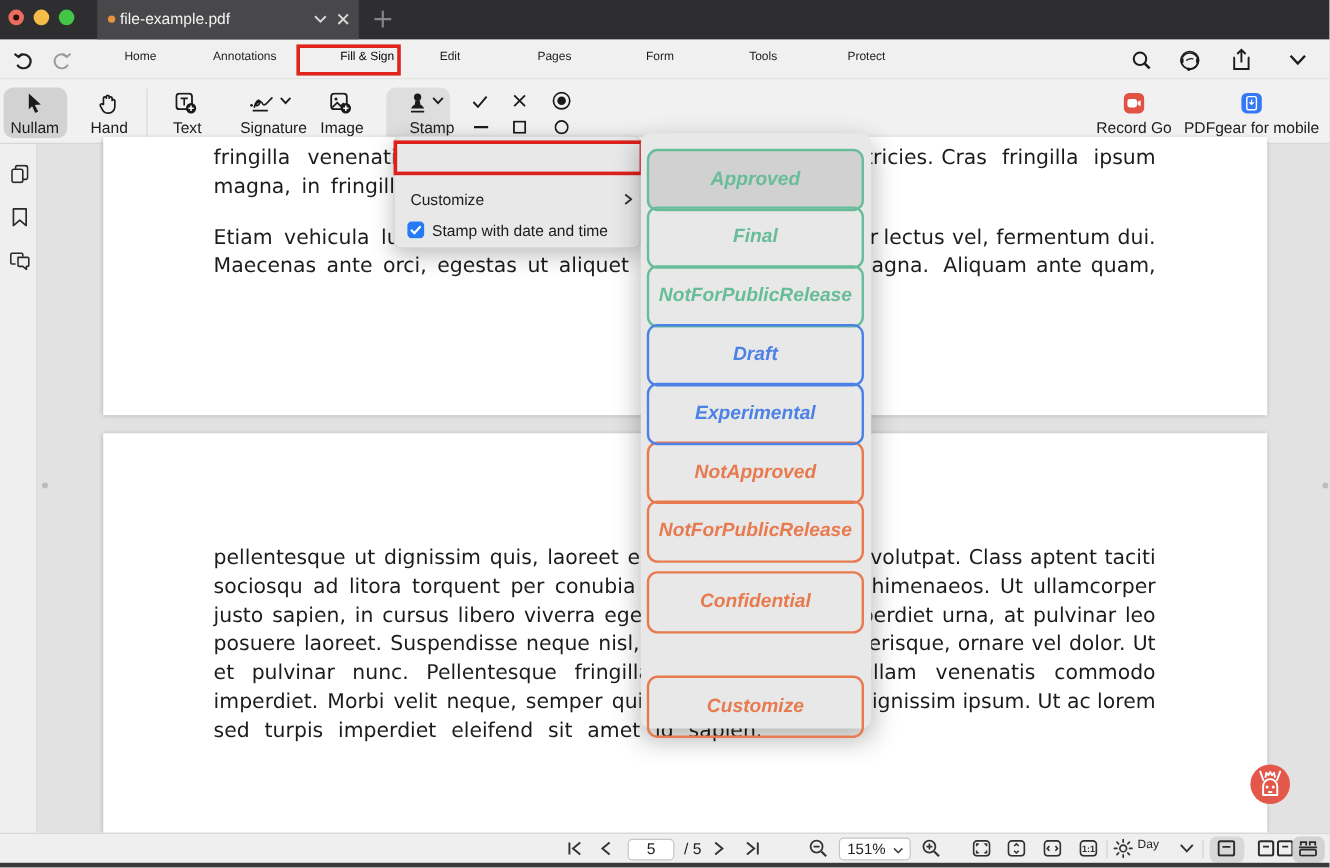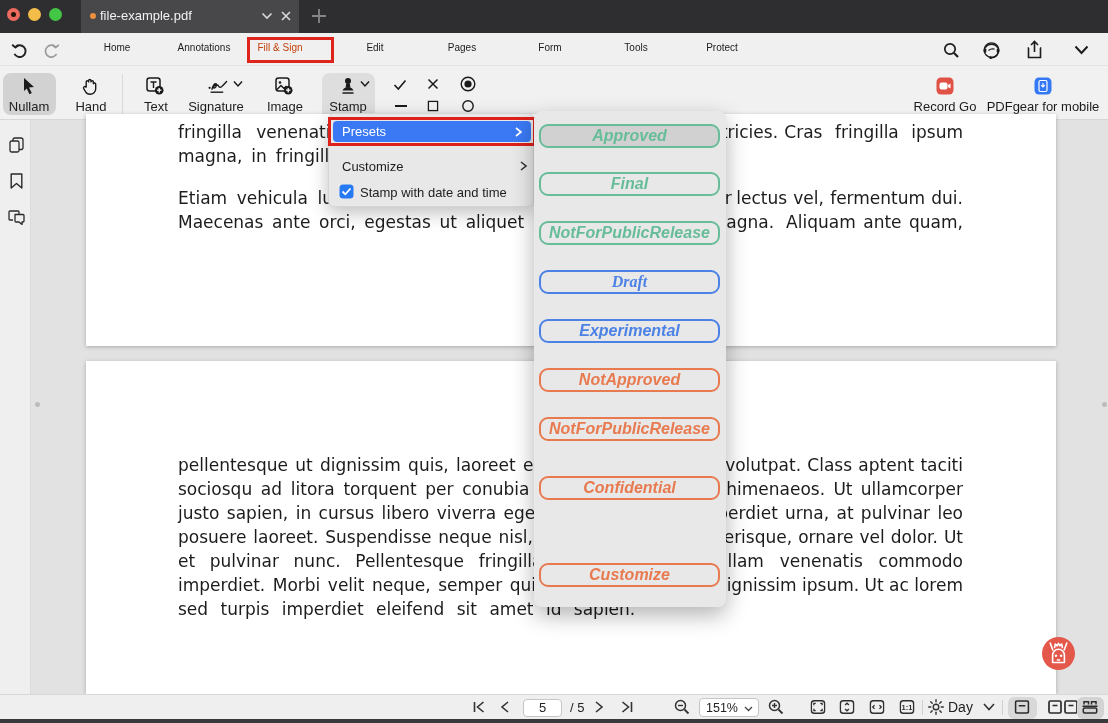--- a/index.html
+++ b/index.html
@@ -39,21 +39,21 @@
 
 
 #popup { position:absolute; left:328px; top:113px; width:206px; height:94px; background:#e9e8e8; border:1px solid #d6d5d5; border-radius:6px; box-shadow:0 6px 18px rgba(0,0,0,0.25); }
 #presetrow { position:absolute; left:4px; top:7px; width:198px; height:21px; background:#3b79f4; border-radius:4px; color:#fff; font-size:13px; }
 #redbox2 { position:absolute; left:-1px; top:3px; width:208px; height:29px; border:3px solid #dd201b; }
 #custrow { position:absolute; left:13px; top:45px; font-size:13px; color:#1c1c1e; }
 #checkrow { position:absolute; left:10px; top:70px; height:15px; }
 
 
 #stamps { position:absolute; left:534px; top:111px; width:192px; height:496px; background:#e9e8e8; border-radius:8px; box-shadow:0 8px 22px rgba(0,0,0,0.3); }
-.stamp { position:absolute; left:5px; width:181px; height:24px; border-radius:9px; border:2px solid; font-size:16px; font-weight:bold; font-style:italic; display:flex; align-items:center; justify-content:center; }
+.stamp { position:absolute; left:5px; width:181px; height:52px; border-radius:9px; border:2px solid; font-size:16px; font-weight:bold; font-style:italic; display:flex; align-items:center; justify-content:center; }
 .green { border-color:#67bd99; color:#67bd99; }
 .blue { border-color:#4c82e6; color:#4c82e6; }
 .orange { border-color:#e87a50; color:#e87a50; }
 
 
 #fab { position:absolute; left:1042px; top:637px; width:33px; height:33px; border-radius:50%; background:#e3584b; }
 .dot { position:absolute; width:5px; height:5px; border-radius:50%; background:#bdbcbc; }
 </style>
 </head>
 <body>
@@ -82,21 +82,21 @@
   <svg class="abs" style="left:11px;top:8px" width="18" height="17" viewBox="0 0 18 17">
       <path d="M4.2 6.2 A 5.9 5.9 0 1 1 3.4 12.9" stroke="#222" stroke-width="1.9" fill="none"></path>
       <path d="M1.2 3.8 L4.4 6.5 L7.6 3.9" stroke="#222" stroke-width="1.9" fill="none" stroke-linejoin="round"></path>
     </svg>
   <svg class="abs" style="left:42px;top:8px" width="18" height="17" viewBox="0 0 18 17">
       <path d="M13.8 6.2 A 5.9 5.9 0 1 0 14.6 12.9" stroke="#9b9b9b" stroke-width="1.7" fill="none"></path>
       <path d="M16.8 3.8 L13.6 6.5 L10.4 3.9" stroke="#9b9b9b" stroke-width="1.7" fill="none" stroke-linejoin="round"></path>
     </svg>
   <div class="mitem" style="left:117px">Home</div>
   <div class="mitem" style="left:204px">Annotations</div>
-  <div class="mitem" style="left:280px; color:#c2410c">Fill &amp; Sign</div>
+  <div class="mitem" style="left:306px; color:#000000">Fill &amp; Sign</div>
   <div class="abs" style="left:247px;top:4px;width:87px;height:26px;border:3px solid #de241b"></div>
   <div class="mitem" style="left:375px">Edit</div>
   <div class="mitem" style="left:462px">Pages</div>
   <div class="mitem" style="left:550px">Form</div>
   <div class="mitem" style="left:636px">Tools</div>
   <div class="mitem" style="left:722px">Protect</div>
 
   <svg class="abs" style="left:943px;top:9px" width="17" height="17" viewBox="0 0 17 17">
       <circle cx="7" cy="7" r="5.2" stroke="#1c1c1e" stroke-width="1.7" fill="none"></circle>
       <path d="M11 11 L15 15" stroke="#1c1c1e" stroke-width="2.2"></path>
@@ -143,41 +143,41 @@
       <circle cx="13.2" cy="13.2" r="4.3" fill="#1a1a1a"></circle>
       <path d="M13.2 11 v4.4 M11 13.2 h4.4" stroke="#fff" stroke-width="1.3"></path>
     </svg>
   <div class="tlabel" style="left:156px">Text</div>
 
   <svg class="ticon" style="left:219px;top:20px" width="22" height="18" viewBox="0 0 22 18">
       <circle cx="1.6" cy="10.8" r="1.1" fill="#1a1a1a"></circle>
       <path d="M4 12.2 c1-4.6 3.2-6.4 4.4-5.2 c1.1 1.1-1.3 4.8-2.7 3.9 c-1.2-0.9 1.6-3.7 3.6-3.1 c1.7 0.5 1.2 2.6 2.8 2.6 c1.2 0 2-1 2.8-2 L18.6 4.6" stroke="#1a1a1a" stroke-width="1.4" fill="none" stroke-linecap="round"></path>
       <path d="M2.6 15.2 h12.6" stroke="#1a1a1a" stroke-width="1.4"></path>
     </svg>
-  <div class="tlabel" style="left:216px">Signature</div>
+  <div class="tlabel" style="left:228px">Signature</div>
   <svg class="ticon" style="left:238px;top:18px" width="10" height="7" viewBox="0 0 10 7">
       <path d="M1 1 L5 5.4 L9 1" stroke="#1a1a1a" stroke-width="1.5" fill="none"></path>
     </svg>
 
   <svg class="ticon" style="left:284px;top:20px" width="18" height="18" viewBox="0 0 18 18">
       <rect x="1" y="1" width="13" height="13" rx="2.5" stroke="#1a1a1a" stroke-width="1.5" fill="none"></rect>
       <circle cx="5" cy="5.5" r="1.3" fill="#1a1a1a"></circle>
       <path d="M2 12.5 l4-4 3 3 2-2 2.5 2.5" stroke="#1a1a1a" stroke-width="1.4" fill="none"></path>
       <circle cx="13.2" cy="13.2" r="4.3" fill="#1a1a1a"></circle>
       <path d="M13.2 11 v4.4 M11 13.2 h4.4" stroke="#fff" stroke-width="1.3"></path>
     </svg>
   <div class="tlabel" style="left:285px">Image</div>
 
   <svg class="ticon" style="left:348px;top:20px" width="18" height="18" viewBox="0 0 18 18">
       <circle cx="9" cy="4" r="3" fill="#1a1a1a"></circle>
       <path d="M7.2 6.5 l-0.6 4 h4.8 l-0.6-4 z" fill="#1a1a1a"></path>
       <path d="M3.5 13.5 a6 6 0 0 1 11 0 z" fill="#1a1a1a"></path>
       <path d="M3.5 16 h11" stroke="#1a1a1a" stroke-width="1.5"></path>
     </svg>
-  <div class="tlabel" style="left:348px">Stamp</div>
+  <div class="tlabel" style="left:360px">Stamp</div>
   <svg class="ticon" style="left:365px;top:18px" width="10" height="7" viewBox="0 0 10 7">
       <path d="M1 1 L5 5.4 L9 1" stroke="#1a1a1a" stroke-width="1.5" fill="none"></path>
     </svg>
 
   <svg class="ticon" style="left:400px;top:19px" width="13" height="11" viewBox="0 0 13 11">
       <path d="M1 5.5 L4.8 9.5 L12 1" stroke="#1a1a1a" stroke-width="1.6" fill="none"></path>
     </svg>
   <svg class="ticon" style="left:433px;top:18px" width="11" height="11" viewBox="0 0 11 11">
       <path d="M1 1 L10 10 M10 1 L1 10" stroke="#1a1a1a" stroke-width="1.5"></path>
     </svg>
@@ -312,21 +312,21 @@
         <path d="M8.5 1.2 v2"></path>
         <path d="M8.5 13.8 v2"></path>
         <path d="M1.2 8.5 h2"></path>
         <path d="M13.8 8.5 h2"></path>
         <path d="M3.3 3.3 l1.4 1.4"></path>
         <path d="M12.3 12.3 l1.4 1.4"></path>
         <path d="M3.3 13.7 l1.4-1.4"></path>
         <path d="M12.3 4.7 l1.4-1.4"></path>
       </g>
     </svg>
-  <div class="abs" style="left:948px;top:4px;font-size:14px;color:#222">Day</div>
+  <div class="abs" style="left:948px;top:4px;font-size:10px;color:#222">Day</div>
   <svg class="sicon" style="left:989px" width="12" height="8" viewBox="0 0 12 8">
       <path d="M1 1 L6 6.5 L11 1" stroke="#333" stroke-width="1.6" fill="none"></path>
     </svg>
 
   <div class="abs" style="left:1002px;top:5px;width:1px;height:15px;background:#cfcfcf"></div>
   <div class="abs" style="left:1007.5px;top:1.5px;width:29.5px;height:22px;background:#d9d8d8;border-radius:6px"></div>
   <svg class="sicon" style="left:1022px" width="15" height="14" viewBox="0 0 15 14">
       <rect x="1" y="1" width="13" height="12" rx="1.5" stroke="#2b2b2b" stroke-width="1.7" fill="none"></rect>
       <path d="M4.2 5.8 h6.6" stroke="#2b2b2b" stroke-width="1.5"></path>
     </svg>
@@ -341,46 +341,40 @@
       <path d="M1 6.2 H16" stroke="#2b2b2b" stroke-width="1.5"></path>
       <rect x="1.8" y="8" width="13.4" height="5" rx="1.2" stroke="#2b2b2b" stroke-width="1.5" fill="none"></rect>
     </svg>
 </div>
 <div id="darkstrip"></div>
 
 <div class="dot" style="left:35px;top:402px"></div>
 <div class="dot" style="left:1102px;top:402px"></div>
 
 <div id="popup">
-  <div id="presetrow">
-    <span style="position:absolute;left:9px;top:3px">Presets</span>
-    <svg style="position:absolute;right:9px;top:6px" width="7" height="10" viewBox="0 0 7 10">
-        <path d="M1 1 L6 5 L1 9" stroke="#fff" stroke-width="1.7" fill="none"></path>
-      </svg>
-  </div>
   <div id="redbox2"></div>
   <div id="custrow">Customize
     <svg style="position:absolute;left:178px;top:2px" width="7" height="10" viewBox="0 0 7 10">
         <path d="M1 1 L6 5 L1 9" stroke="#333" stroke-width="1.6" fill="none"></path>
       </svg>
   </div>
   <div id="checkrow">
     <svg width="15" height="15" viewBox="0 0 15 15" style="position:absolute">
         <rect x="0.5" y="0.5" width="14" height="14" rx="3.5" fill="#267af3"></rect>
         <path d="M3.5 7.5 L6.3 10.3 L11.5 4.5" stroke="#fff" stroke-width="1.8" fill="none"></path>
       </svg>
     <span style="position:absolute;left:21px;top:1px;font-size:13px;color:#1c1c1e;white-space:nowrap">Stamp with date and time</span>
   </div>
 </div>
 
 <div id="stamps">
   <div class="stamp green" style="top:12.5px; background:#d2d1d1;">Approved</div>
   <div class="stamp green" style="top:61.4px;">Final</div>
   <div class="stamp green" style="top:110.2px;">NotForPublicRelease</div>
-  <div class="stamp blue" style="top:159.1px;font-family:Liberation Serif, serif;">Draft</div>
+  <div class="stamp blue" style="top:159.1px;">Draft</div>
   <div class="stamp orange" style="top:256.8px;">NotApproved</div>
   <div class="stamp blue" style="top:207.9px;">Experimental</div>
   <div class="stamp orange" style="top:305.6px;">NotForPublicRelease</div>
   <div class="stamp orange" style="top:365px;">Confidential</div>
   <div class="stamp orange" style="top:452.2px;">Customize</div>
 </div>
 
 <div id="fab">
   <svg style="position:absolute;left:0;top:0" width="33" height="33" viewBox="0 0 33 33">
     <g stroke="#fff" stroke-width="1.6" fill="none" stroke-linecap="round" stroke-linejoin="round">

